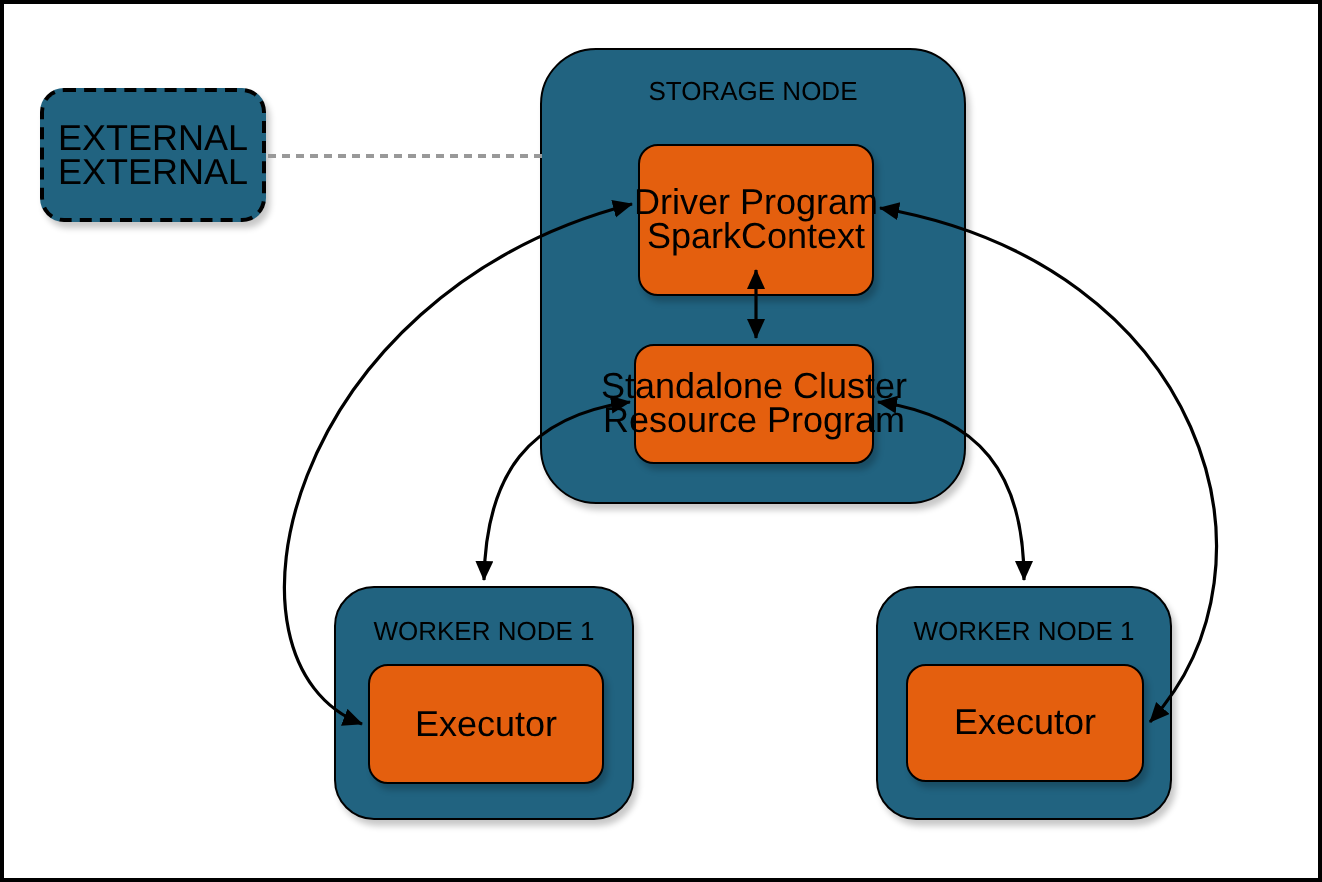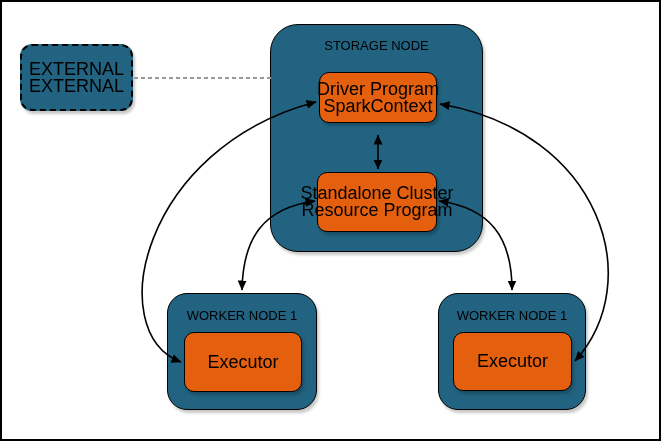--- a/index.html
+++ b/index.html
@@ -19,21 +19,21 @@
     left:18px;top:42px;width:113px;height:67px;border-radius:12px;
     border:2px dashed #000;display:flex;flex-direction:column;
     align-items:center;justify-content:center;
   }
   .comp{
     position:absolute;background:#e45f0e;border:1.5px solid #000;
     border-radius:10px;box-sizing:border-box;
     display:flex;flex-direction:column;align-items:center;justify-content:center;
     box-shadow:2px 3px 3px rgba(0,0,0,0.22);
   }
-  .comp.driver{left:317px;top:70px;width:118px;height:51px;}
+  .comp.driver{left:317px;top:70px;width:118px;height:76px;}
   .comp.rm{left:315px;top:170px;width:120px;height:60px;}
   .comp.exec-left{left:182px;top:330px;width:118px;height:60px;}
   .comp.exec-right{left:451px;top:330px;width:119px;height:59px;}
   .lbl{font-size:18px;line-height:17px;white-space:nowrap;}
   .title{
     position:absolute;font-size:13px;text-align:center;white-space:nowrap;
   }
   .title.master-title{left:268px;top:36px;width:213px;}
   .title.worker-left-title{left:165px;top:306px;width:150px;}
   .title.worker-right-title{left:436px;top:306px;width:148px;}

